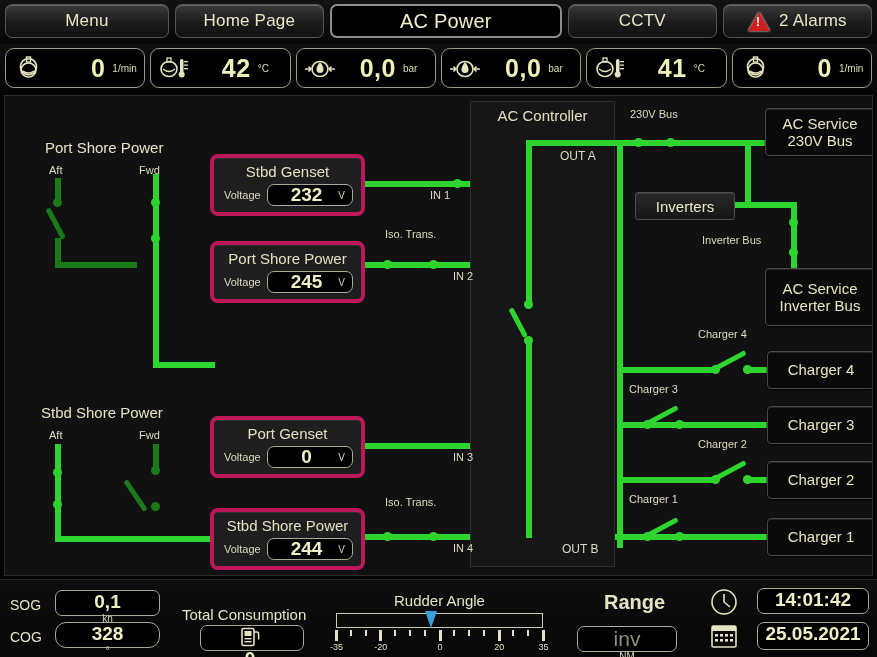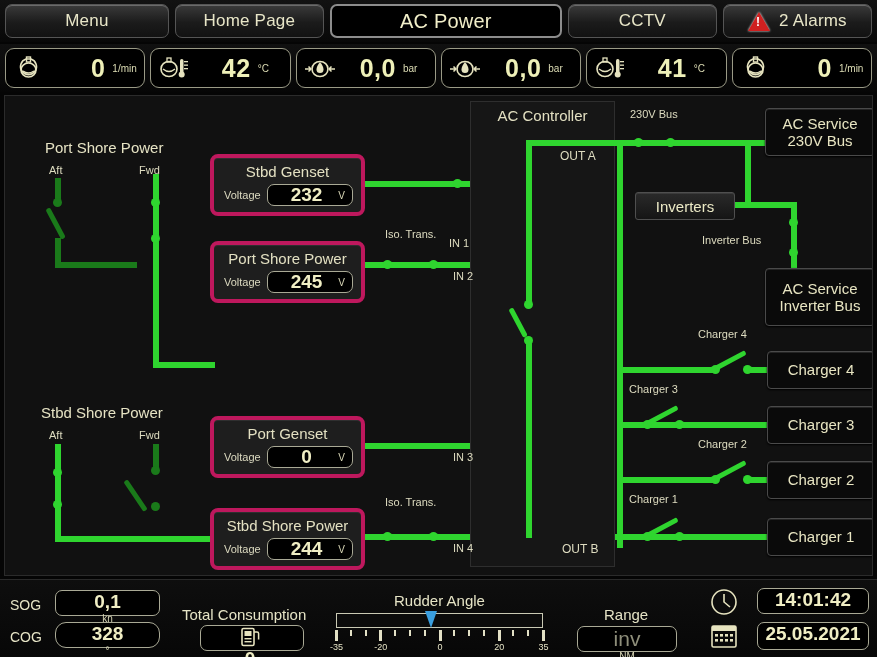--- a/index.html
+++ b/index.html
@@ -358,21 +358,21 @@
     <div class="w" style="left:360px; top:438px; width:270px; height:6px;"></div>
     <div class="dot" style="left:378px; top:436px;"></div>
     <div class="dot" style="left:424px; top:436px;"></div>
     <div class="dot" style="left:466px; top:436px;"></div>
     <div class="dot" style="left:498px; top:436px;"></div>
 
     <div class="ctrlbox" style="left:465px; top:5px; width:145px; height:466px;">
       <div class="ctrlbox-title">AC Controller</div>
     </div>
 
-    <div class="lbl" style="left:444px; top:93px;margin-top:48px;">IN 1</div>
+    <div class="lbl" style="left:425px; top:93px;">IN 1</div>
     <div class="lbl" style="left:448px; top:174px;">IN 2</div>
     <div class="lbl" style="left:448px; top:355px;">IN 3</div>
     <div class="lbl" style="left:448px; top:446px;">IN 4</div>
     <div class="lbl mid" style="left:555px; top:53px;">OUT A</div>
     <div class="lbl mid" style="left:557px; top:446px;">OUT B</div>
 
     <div class="w" style="left:521px; top:44px; width:6px; height:166px;"></div>
     <div class="w" style="left:521px; top:44px; width:110px; height:6px;"></div>
     <div class="dot" style="left:519px; top:204px;"></div>
     <div class="sw" style="left:505px; top:212px; width:32px; transform:rotate(62deg);"></div>
@@ -499,21 +499,21 @@
         <div class="rtick" style="left: 512.429px; top: 50px; width: 2px; height: 6px;"></div>
         <div class="rtick" style="left: 527.214px; top: 50px; width: 2px; height: 6px;"></div>
         <div class="rtick" style="left: 542px; top: 50px; width: 3px; height: 11px;"></div>
         <div class="rnum" style="left: 328px; top: 62px; width: 17px; text-align: center;">-35</div>
         <div class="rnum" style="left: 372.357px; top: 62px; width: 17px; text-align: center;">-20</div>
         <div class="rnum" style="left: 431.5px; top: 62px; width: 17px; text-align: center;">0</div>
         <div class="rnum" style="left: 490.643px; top: 62px; width: 17px; text-align: center;">20</div>
         <div class="rnum" style="left: 535px; top: 62px; width: 17px; text-align: center;">35</div>
       </div>
 
-    <div class="sb-lbl" style="left:604px; top:26px; font-size:15px;">Range</div>
+    <div class="sb-lbl" style="left:604px; top:11px; font-size:20px;font-weight:bold;">Range</div>
     <div class="sb-box" style="left:577px; top:46px; width:100px; height:26px;">
       <span class="sb-num dimtxt">inv</span>
       <span class="sb-u">NM</span>
     </div>
 
     <span style="position:absolute; left:709px; top:7px;">
       <svg width="30" height="30" viewBox="0 0 30 30">
         <circle cx="15" cy="15" r="12" fill="none" stroke="#e6e3bf" stroke-width="1.6"></circle>
         <path d="M15 7 v8 l6 5" fill="none" stroke="#e6e3bf" stroke-width="1.6"></path>
       </svg>

